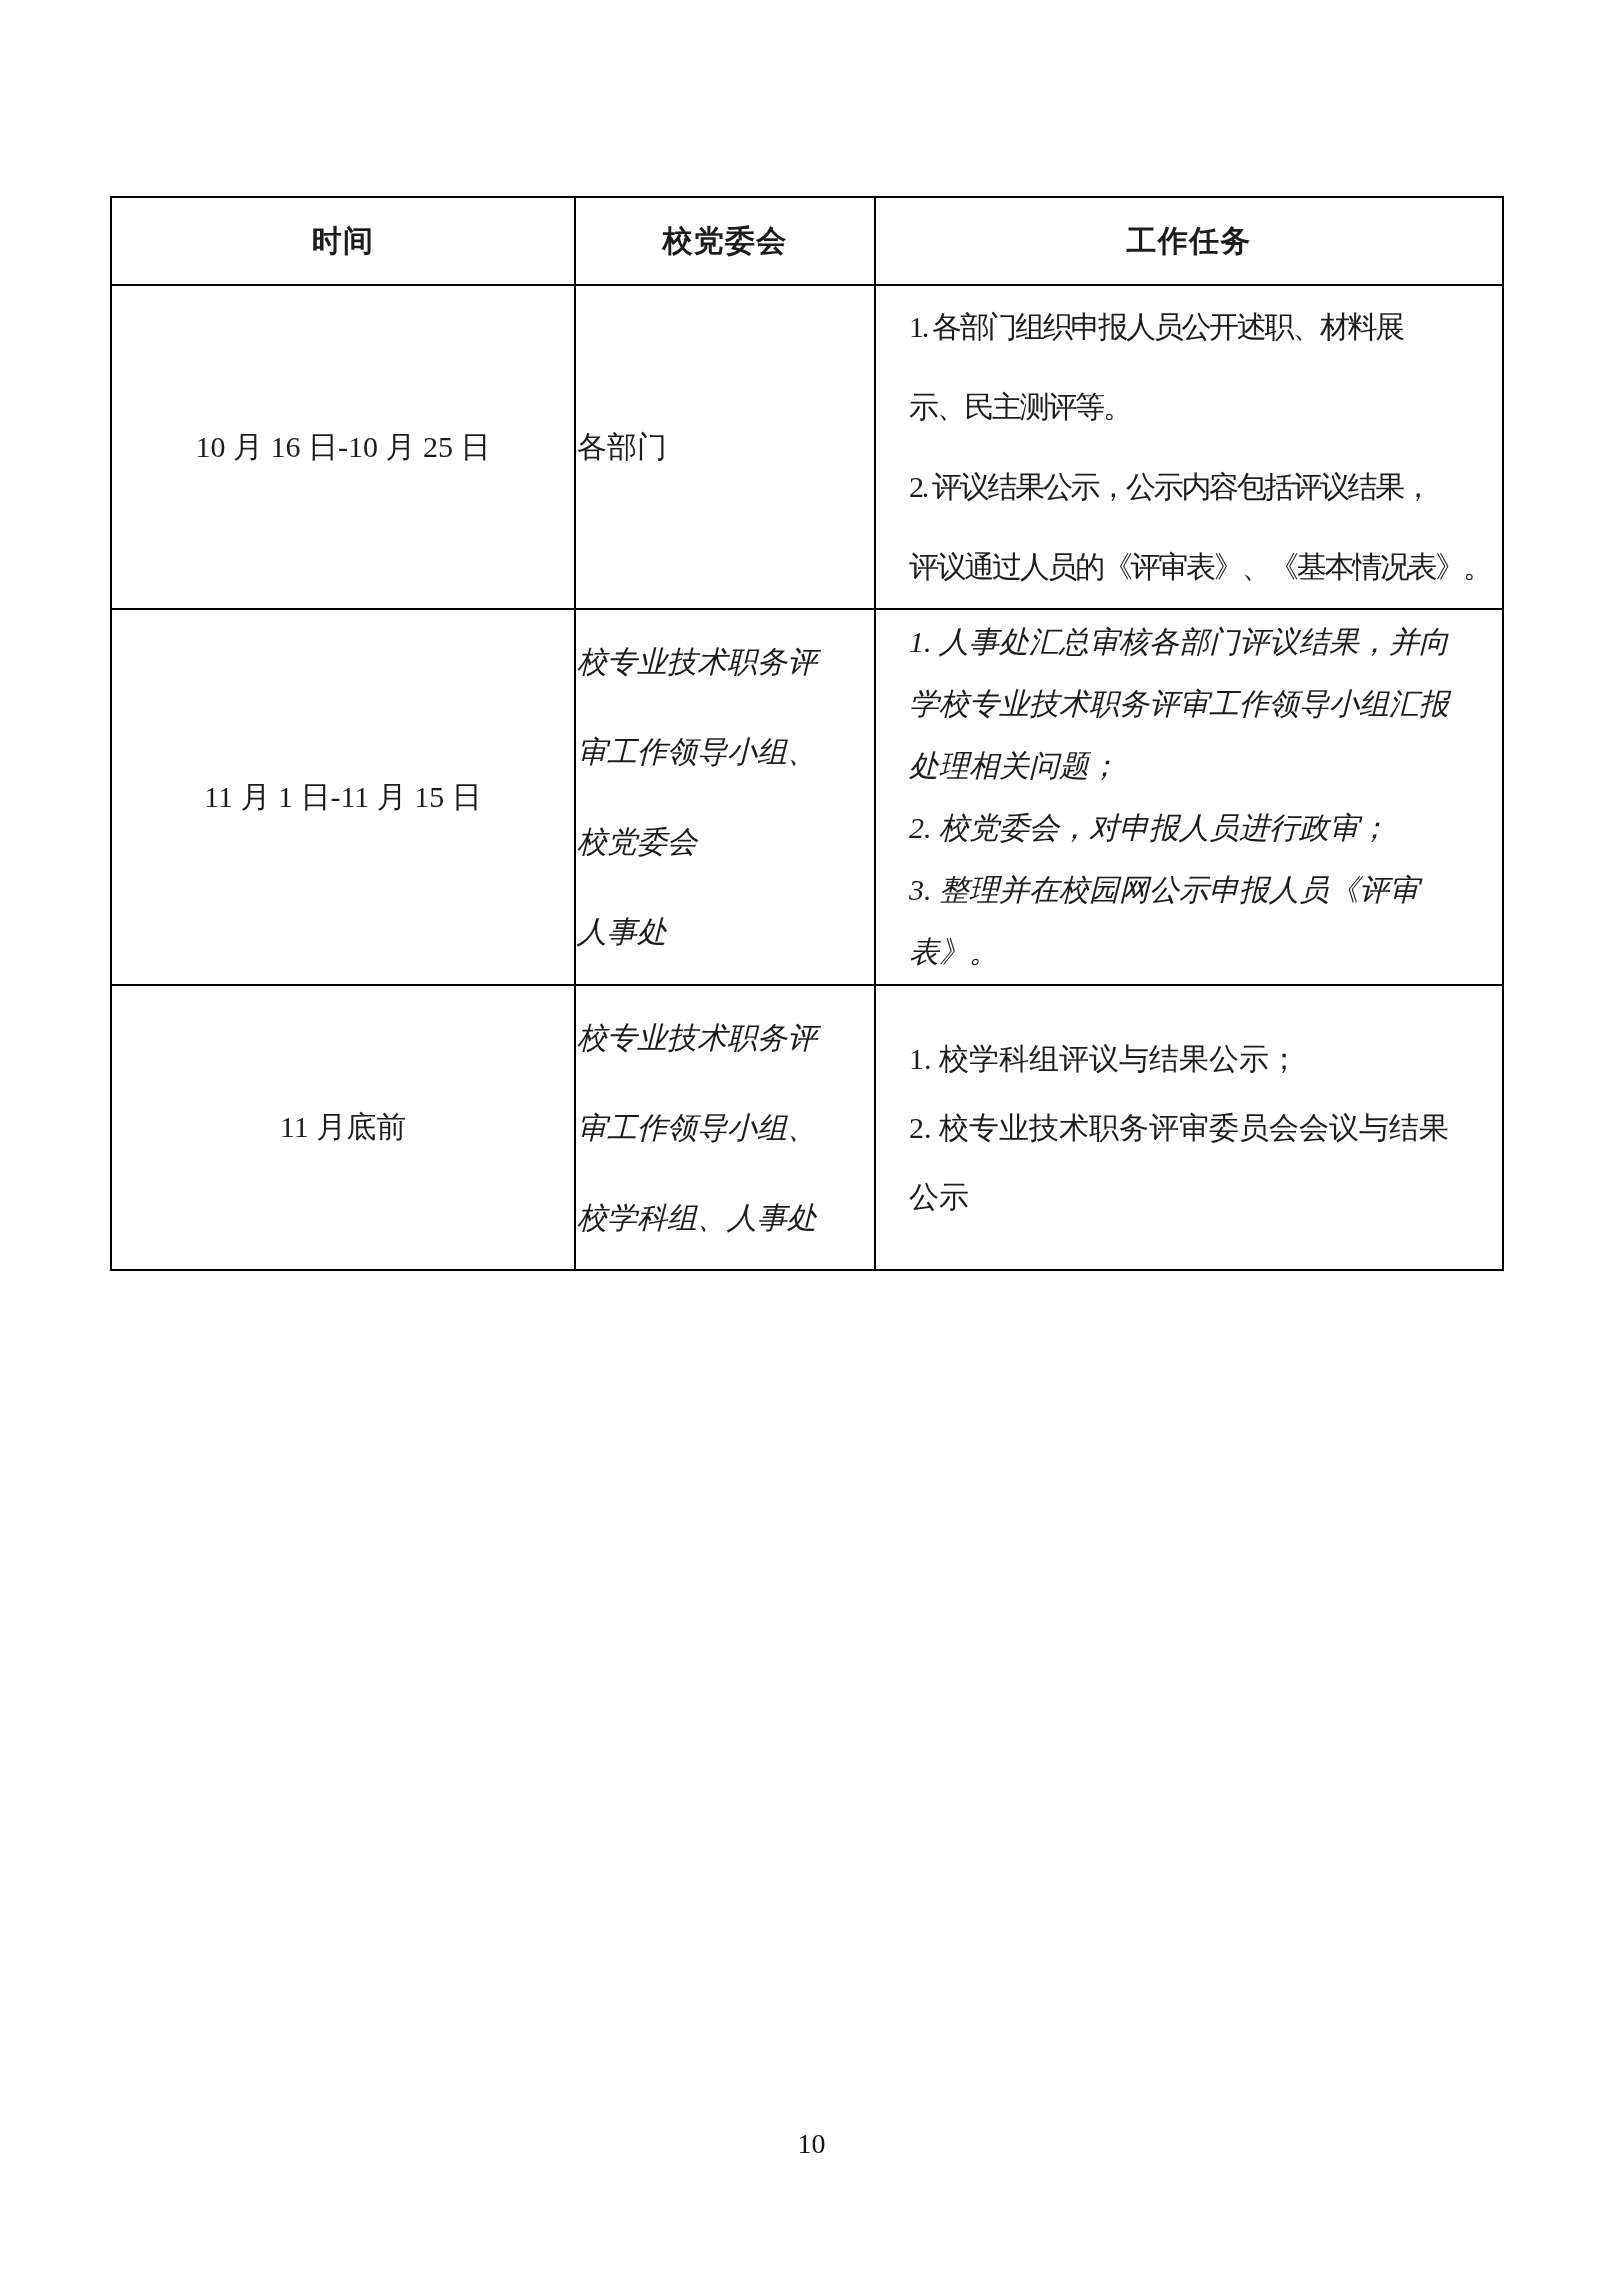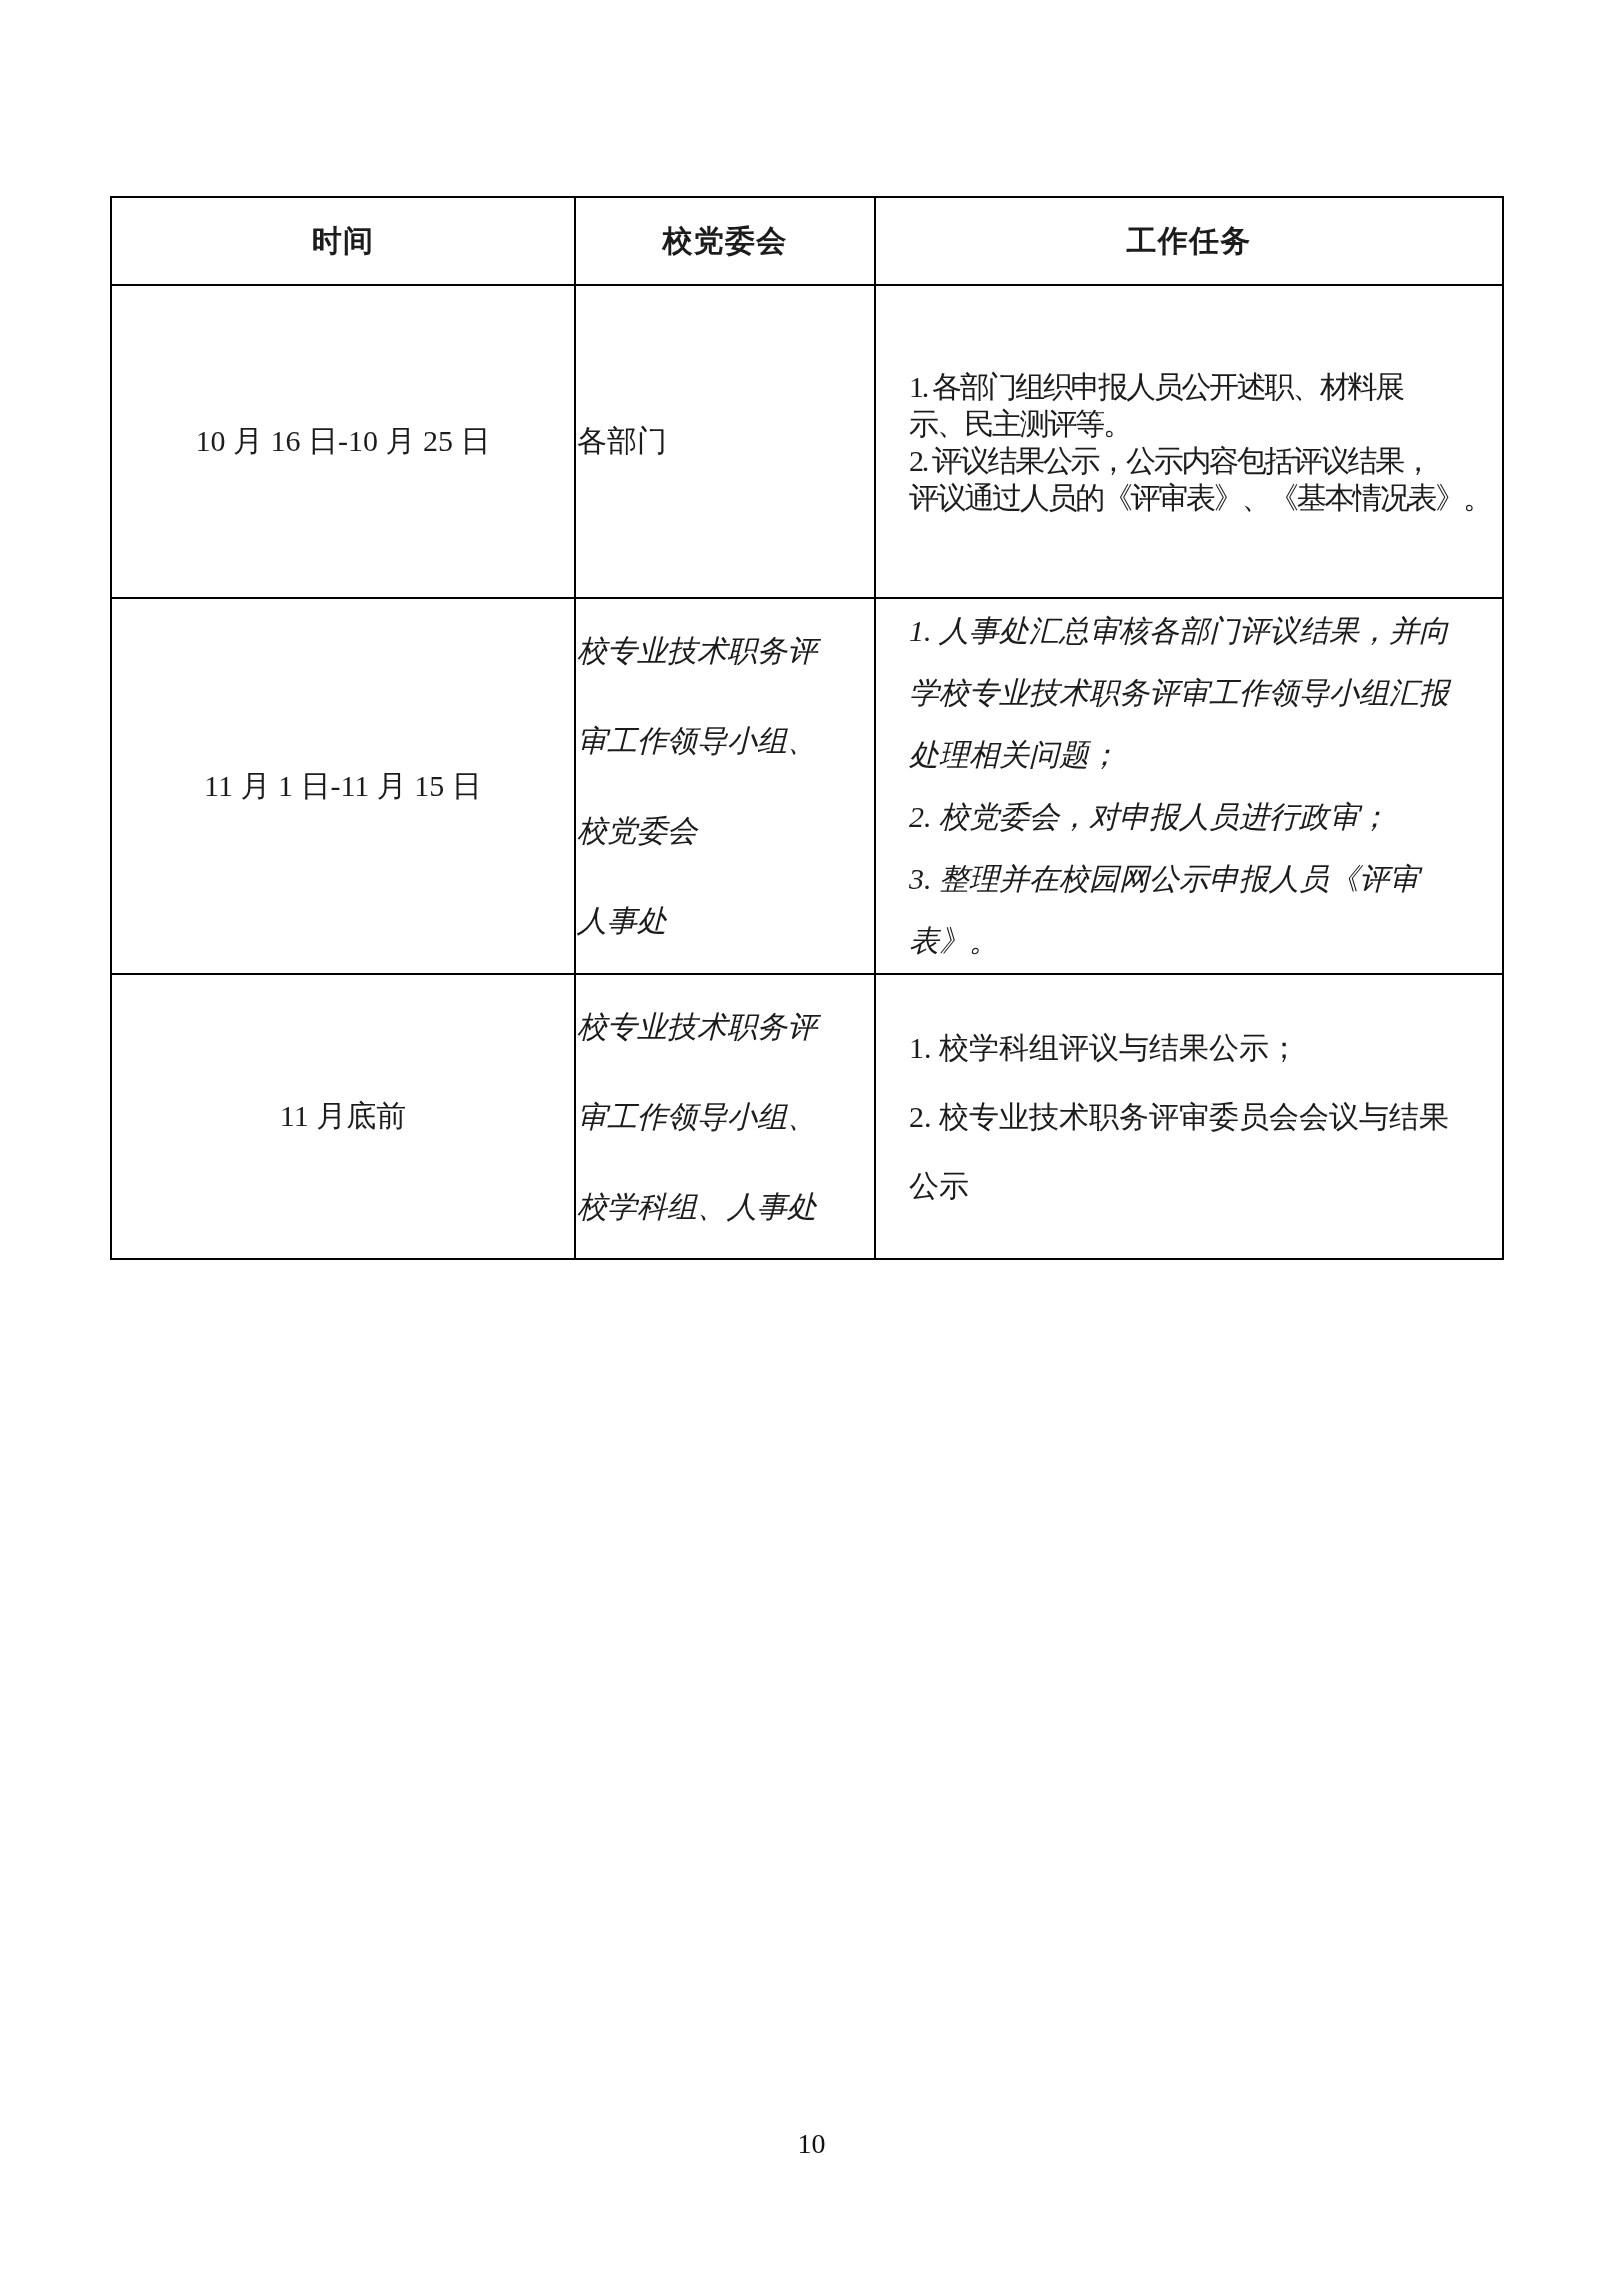--- a/index.html
+++ b/index.html
@@ -64,21 +64,21 @@
     white-space: pre-line;
     padding-left: 33px;
     padding-right: 6.5px;
   }
   .cell-tasks.centered {
     text-align: center;
     padding-left: 0;
     padding-right: 0;
   }
   .compact { letter-spacing: -2.3px; }
-  .lh-100 { line-height: 37px; }
+  .lh-100 { line-height: 80px; }
   .lh-94  { line-height: 62px; font-style: italic; }
   .lh-105 { line-height: 69px; }
   .pageno {
     position: absolute;
     top: 2128px;
     left: 0;
     width: 100%;
     text-align: center;
     font-size: 28px;
     color: #111111;

